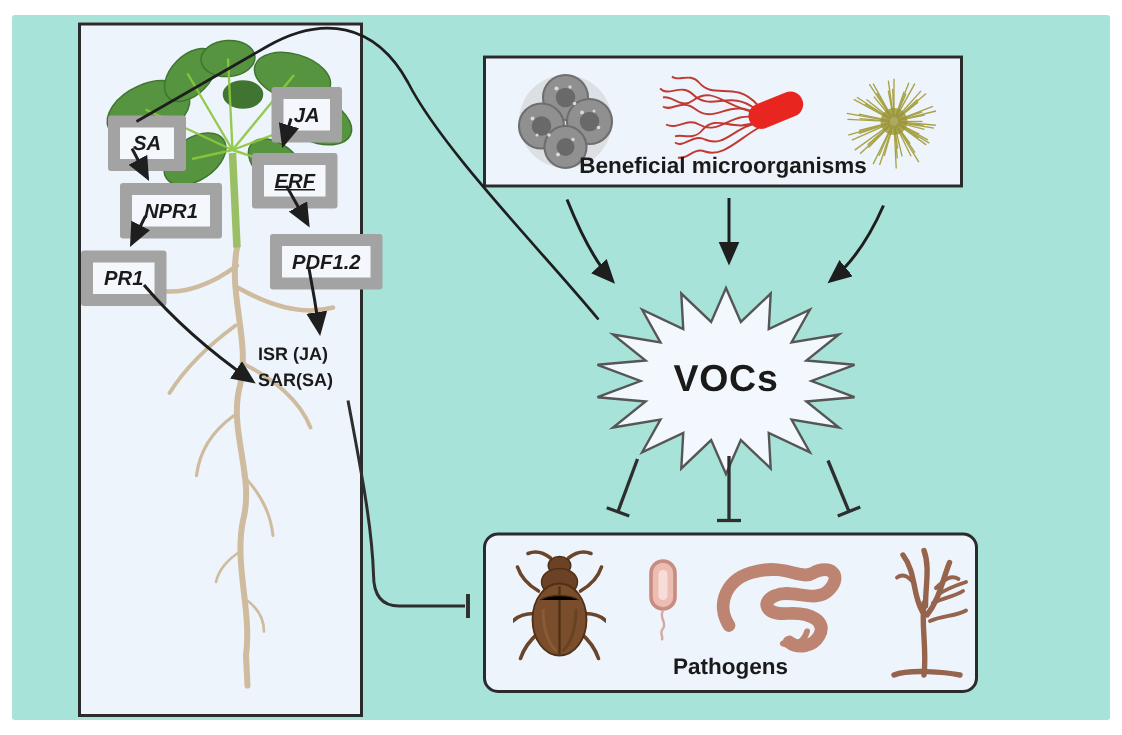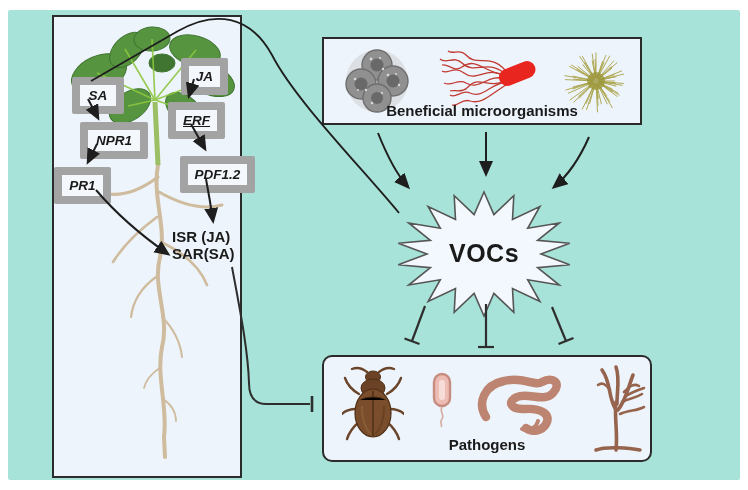--- a/index.html
+++ b/index.html
@@ -10,21 +10,21 @@
   .panel{position:absolute;background:#eef4fb;border:2px solid #2b2b2b;box-sizing:border-box;}
   #plant-panel{left:52px;top:15px;width:190px;height:463px;z-index:1;}
   #beneficial-box{left:322px;top:37px;width:320px;height:88px;z-index:1;}
   #pathogens-box{left:322px;top:355px;width:330px;height:107px;border-radius:10px;z-index:1;}
 
   #overlay{position:absolute;left:0;top:0;width:748px;height:490px;z-index:2;pointer-events:none;}
 
   .gene{position:absolute;height:21px;line-height:21px;text-align:center;
         background:#f4f8fc;border:8px solid #a3a3a3;border-radius:2px;
         font-weight:bold;font-style:italic;font-size:13.5px;z-index:3;}
-  #pathway-text{position:absolute;left:118px;top:211px;font-weight:bold;font-size:15px;
+  #pathway-text{position:absolute;left:118px;top:211px;font-weight:bold;font-size:12px;
         line-height:17px;z-index:3;white-space:nowrap;}
 
   .box-label{position:absolute;left:0;right:0;text-align:center;font-weight:bold;font-size:15px;z-index:3;}
   #beneficial-box .box-label{bottom:4px;}
   #pathogens-box .box-label{bottom:7px;margin-top:21px;}
 
   .icon-row{position:absolute;left:0;top:0;right:0;bottom:0;}
   .micro-icon{position:absolute;}
 
   #vocs-label{position:absolute;left:484px;top:254px;transform:translate(-50%,-52%);

